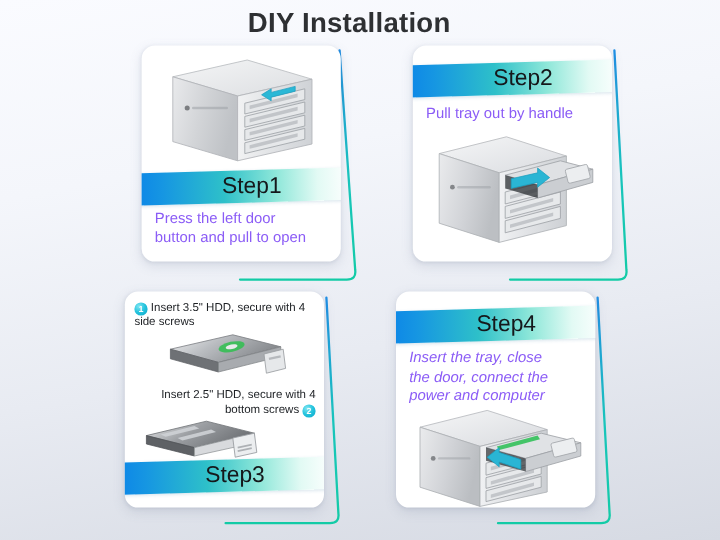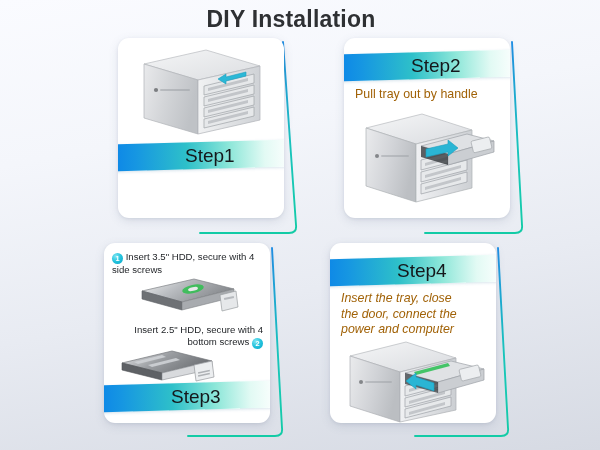--- a/index.html
+++ b/index.html
@@ -48,21 +48,21 @@
     transform:rotate(1.6deg);
     padding-left:18px;
   }
   .banner.top{top:14px;}
   .banner.mid{top:104px;}
   .banner.bot{top:140px;}
 
   
   .desc{
     position:absolute;left:11px;right:24px;
-    font-size:12.4px;line-height:15.6px;color:#a16207;
+    font-size:12.4px;line-height:15.6px;color:#8b5cf6;
   }
 
   
   .s3line{position:absolute;left:8px;right:7px;font-size:9.6px;line-height:11.6px;color:#1d2024;}
   .numdot{
     display:inline-block;width:11px;height:11px;border-radius:50%;
     background:radial-gradient(circle at 34% 30%,#7fe6f2 0%,#24c3dd 48%,#0aa7c9 100%);
     color:#fff;font-size:7.4px;line-height:11px;text-align:center;
     vertical-align:-1px;font-weight:bold;
     box-shadow:0 0 0 1px rgba(255,255,255,.85);
@@ -149,20 +149,21 @@
         <g>
           <polygon points="112,30 92,35 92,32 84,37 92,42 92,39 112,34" fill="#2bb8d6" stroke="#1c9ec0" stroke-width="0.6"></polygon>
         </g>
       </svg>
     </div>
 
     <div class="banner mid">
       <span>Step1</span>
     </div>
 
+    <div class="desc" style="top:137px;">Press the left door button and pull to open</div>
   </div>
 
   <div class="card" id="card2">
 
     <div class="banner top">
       <span>Step2</span>
     </div>
 
     <div class="desc" style="top:49px;">Pull tray out by handle</div>
 

